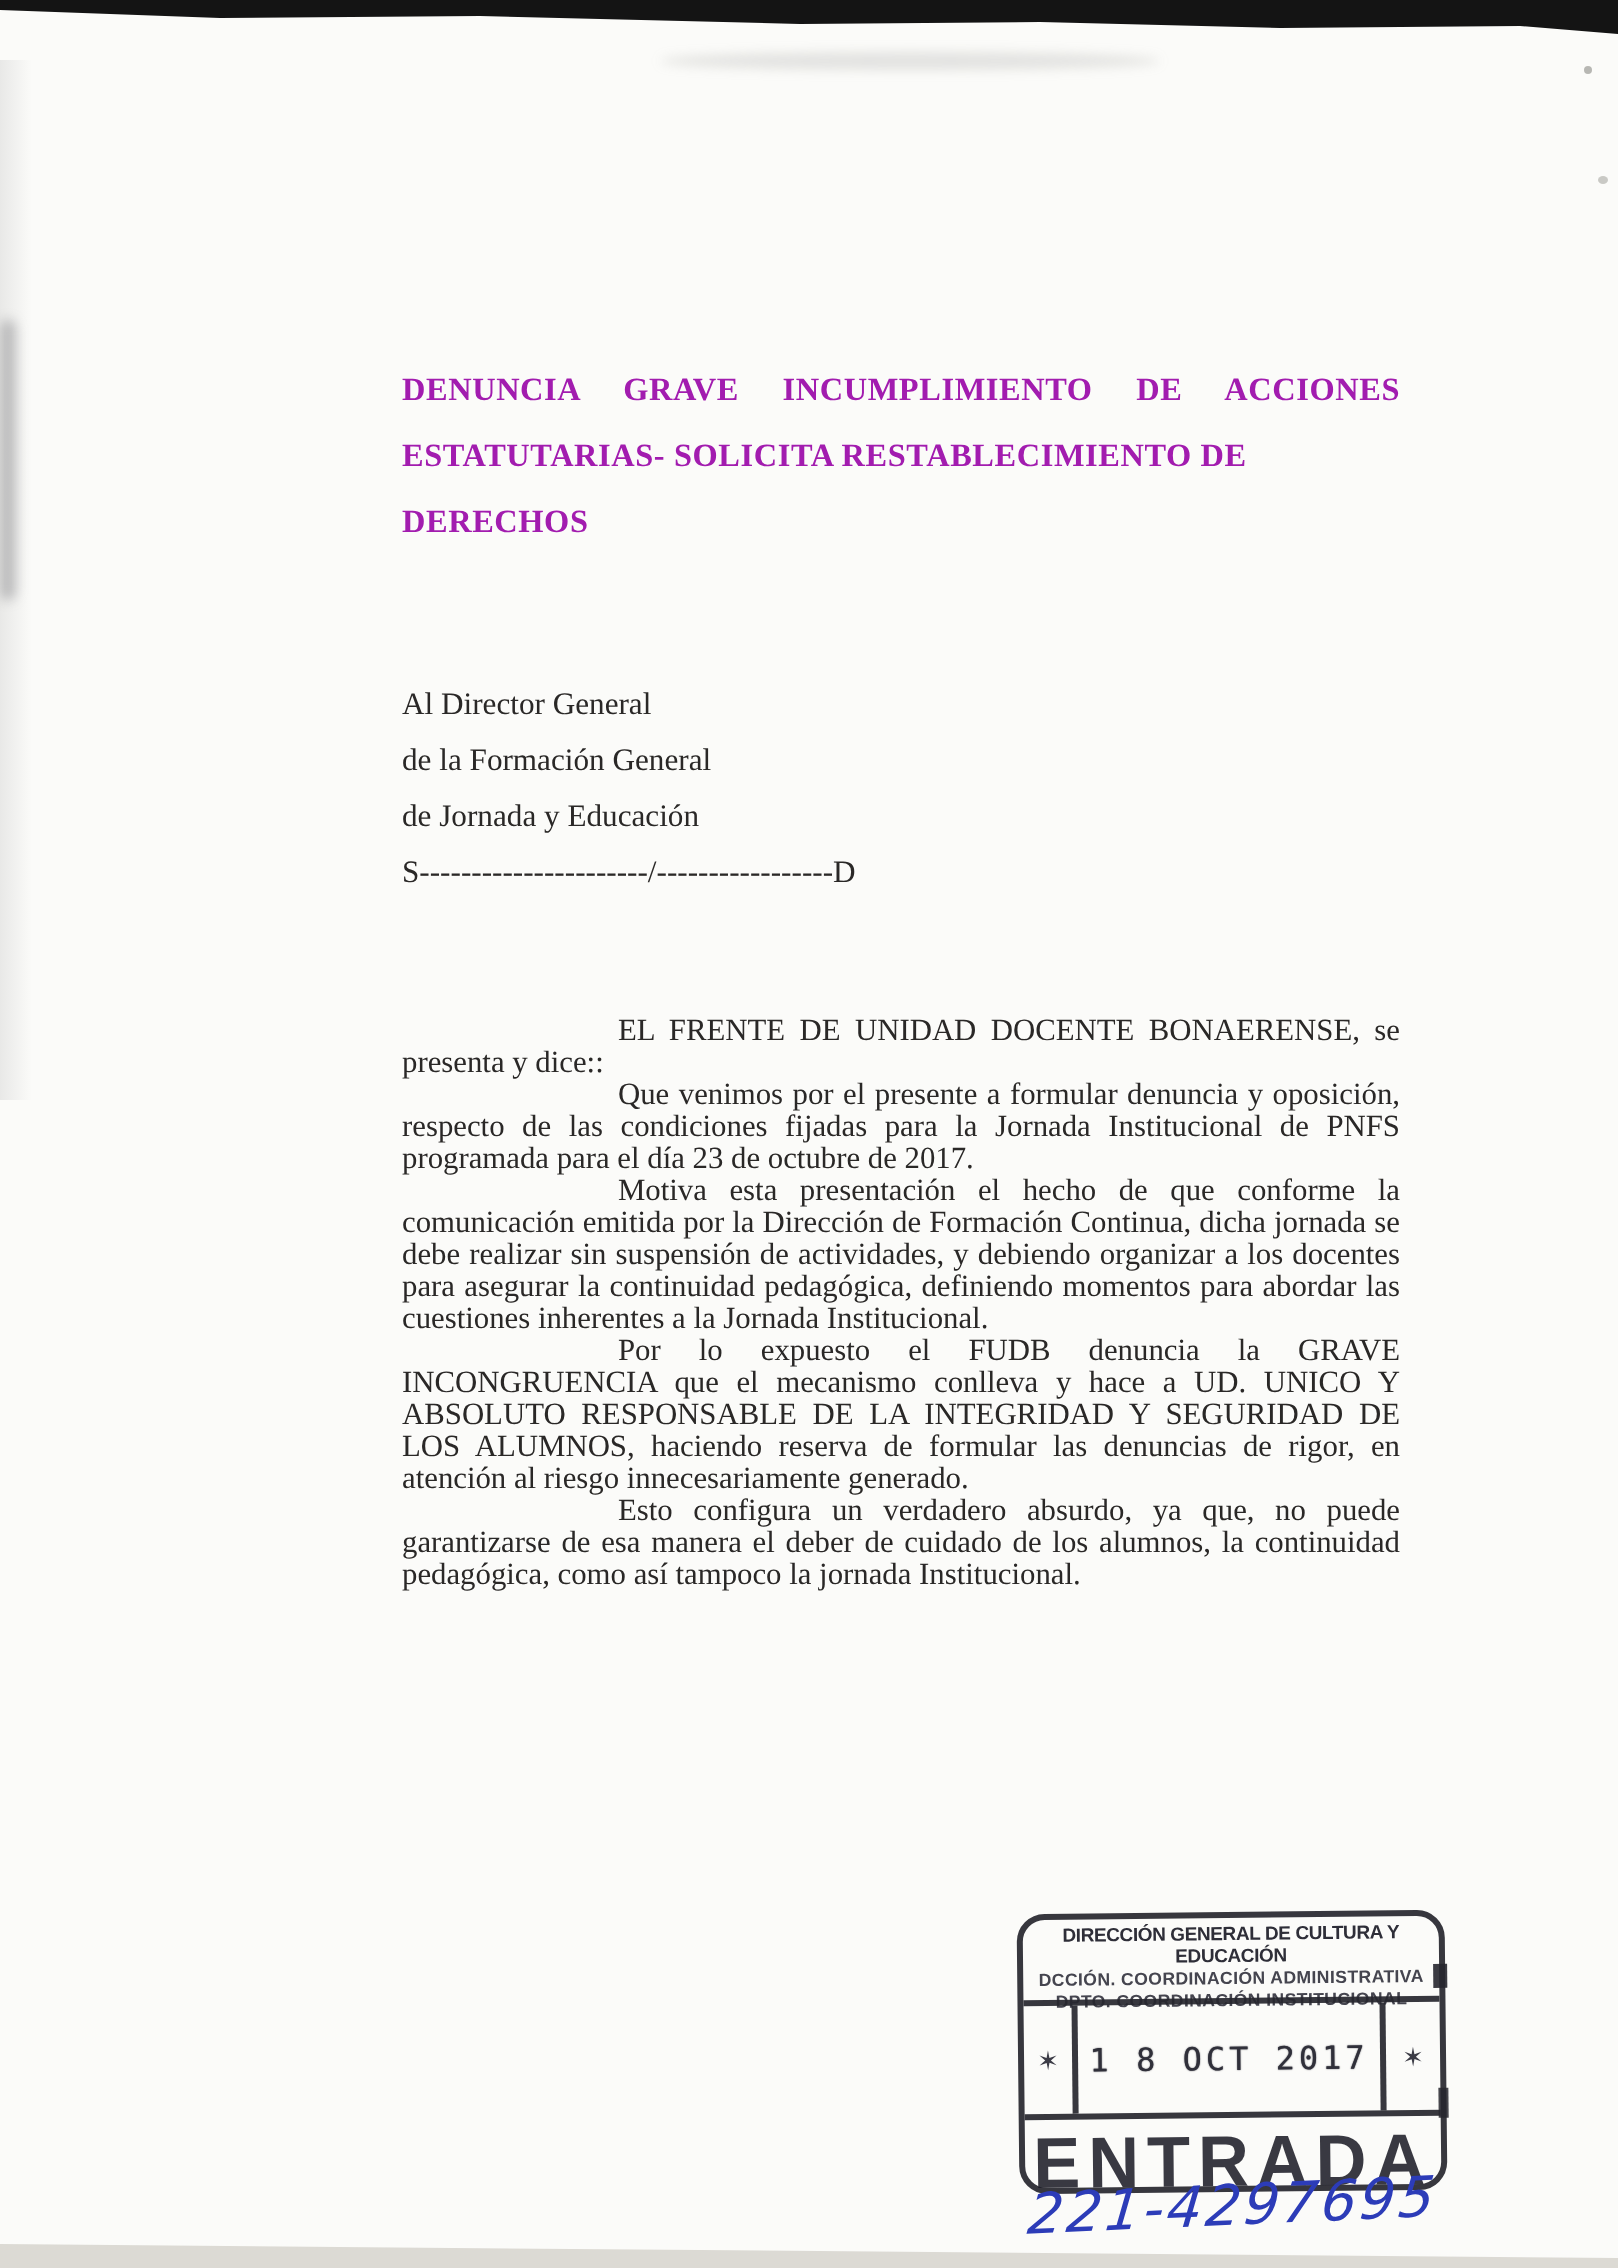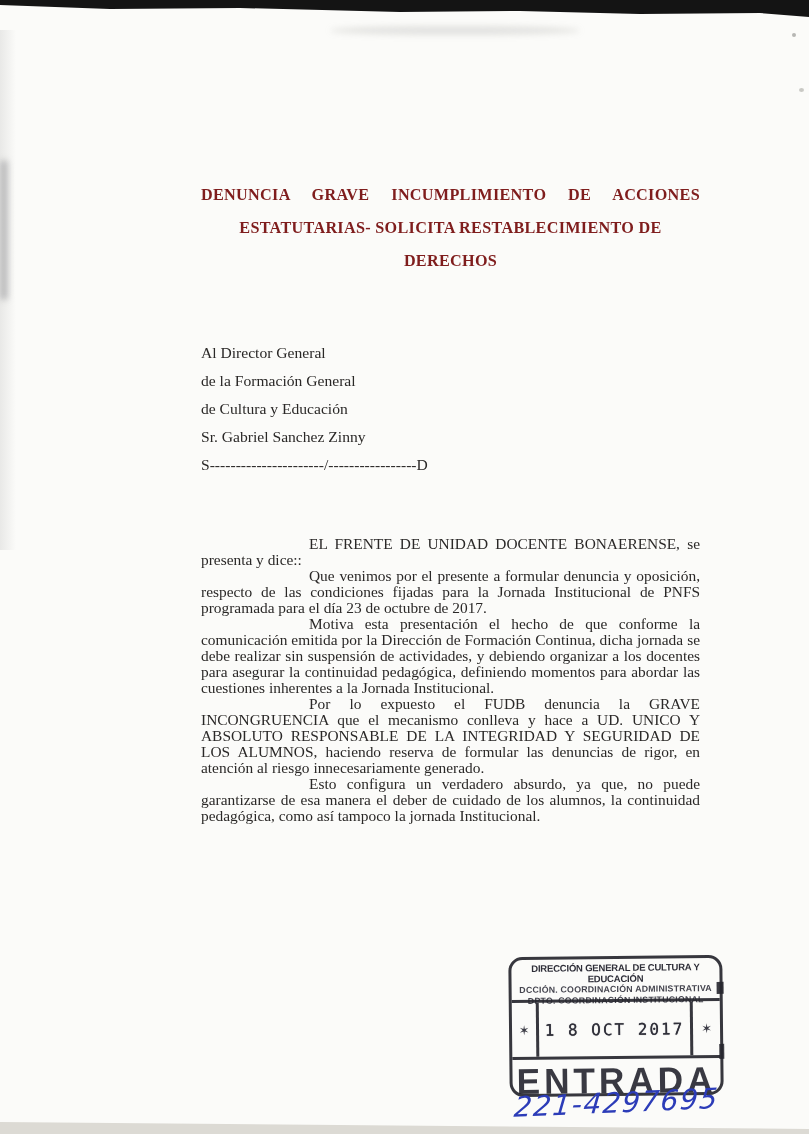--- a/index.html
+++ b/index.html
@@ -16,23 +16,23 @@
                 background:linear-gradient(to right, rgba(70,70,72,0.10), rgba(70,70,72,0)); }
   .left-streak{ position:absolute; left:0; top:160px; width:8px; height:140px;
                 background:rgba(95,95,100,0.35); filter:blur(3px); border-radius:4px; }
   .smudge     { position:absolute; left:330px; top:26px; width:250px; height:9px;
                 background:rgba(140,140,135,0.22); filter:blur(3px); border-radius:50%; }
   .speck1 { position:absolute; left:792px; top:33px;  width:4px; height:4px; background:#9a9a96; border-radius:50%; opacity:.7; }
   .speck2 { position:absolute; left:799px; top:88px;  width:5px; height:4px; background:#a8a8a2; border-radius:50%; opacity:.6; }
 
   
   .doc { position:absolute; left:201px; top:179px; width:499px; color:#2a2827; }
-  .title { font-weight:bold; font-size:16.2px; line-height:33px; letter-spacing:0.3px; color:#7f1d1d; }
+  .title { font-weight:bold; font-size:16.2px; line-height:33px; letter-spacing:0.3px; color:#a21caf; }
   .title-l1 { text-align:justify; text-align-last:justify; }
-  .title-l2 { text-align:center; }
+  .title-l2 { text-align:left; }
   .recipient { margin-top:61px; font-size:15.6px; line-height:28px; }
   .bodytext { margin-top:57px; font-size:15.4px; line-height:16px; }
   .bodytext p { margin:0; text-align:justify; text-indent:108px; }
 
   
   .stamp {
     position:absolute; left:509px; top:956px; width:214px; height:140px;
     border:3.5px solid rgba(38,38,46,0.92); border-radius:14px;
     transform:rotate(-0.6deg);
     font-family:"Liberation Sans", sans-serif;
@@ -87,22 +87,21 @@
 
   <div class="doc">
     <div class="title">
       <div class="title-l1">DENUNCIA GRAVE INCUMPLIMIENTO DE ACCIONES</div>
       <div class="title-l2">ESTATUTARIAS- SOLICITA RESTABLECIMIENTO DE DERECHOS</div>
     </div>
 
     <div class="recipient">
       <div>Al Director General</div>
       <div>de la Formación General</div>
-      <div>de Cultura y Educación</div>
-      <div>Sr. Gabriel Sanchez Zinny</div>
+      <div>de Jornada y Educación</div>
       <div>S----------------------/-----------------D</div>
     </div>
 
     <div class="bodytext">
       <p>EL FRENTE DE UNIDAD DOCENTE BONAERENSE, se presenta y dice::</p>
       <p>Que venimos por el presente a formular denuncia y oposición, respecto de las condiciones fijadas para la Jornada Institucional de PNFS programada para el día 23 de octubre de 2017.</p>
       <p>Motiva esta presentación el hecho de que conforme la comunicación emitida por la Dirección de Formación Continua, dicha jornada se debe realizar sin suspensión de actividades, y debiendo organizar a los docentes para asegurar la continuidad pedagógica, definiendo momentos para abordar las cuestiones inherentes a la Jornada Institucional.</p>
       <p>Por lo expuesto el FUDB denuncia la GRAVE INCONGRUENCIA que el mecanismo conlleva y hace a UD. UNICO Y ABSOLUTO RESPONSABLE DE LA INTEGRIDAD Y SEGURIDAD DE LOS ALUMNOS, haciendo reserva de formular las denuncias de rigor, en atención al riesgo innecesariamente generado.</p>
       <p>Esto configura un verdadero absurdo, ya que, no puede garantizarse de esa manera el deber de cuidado de los alumnos, la continuidad pedagógica, como así tampoco la jornada Institucional.</p>
     </div>

